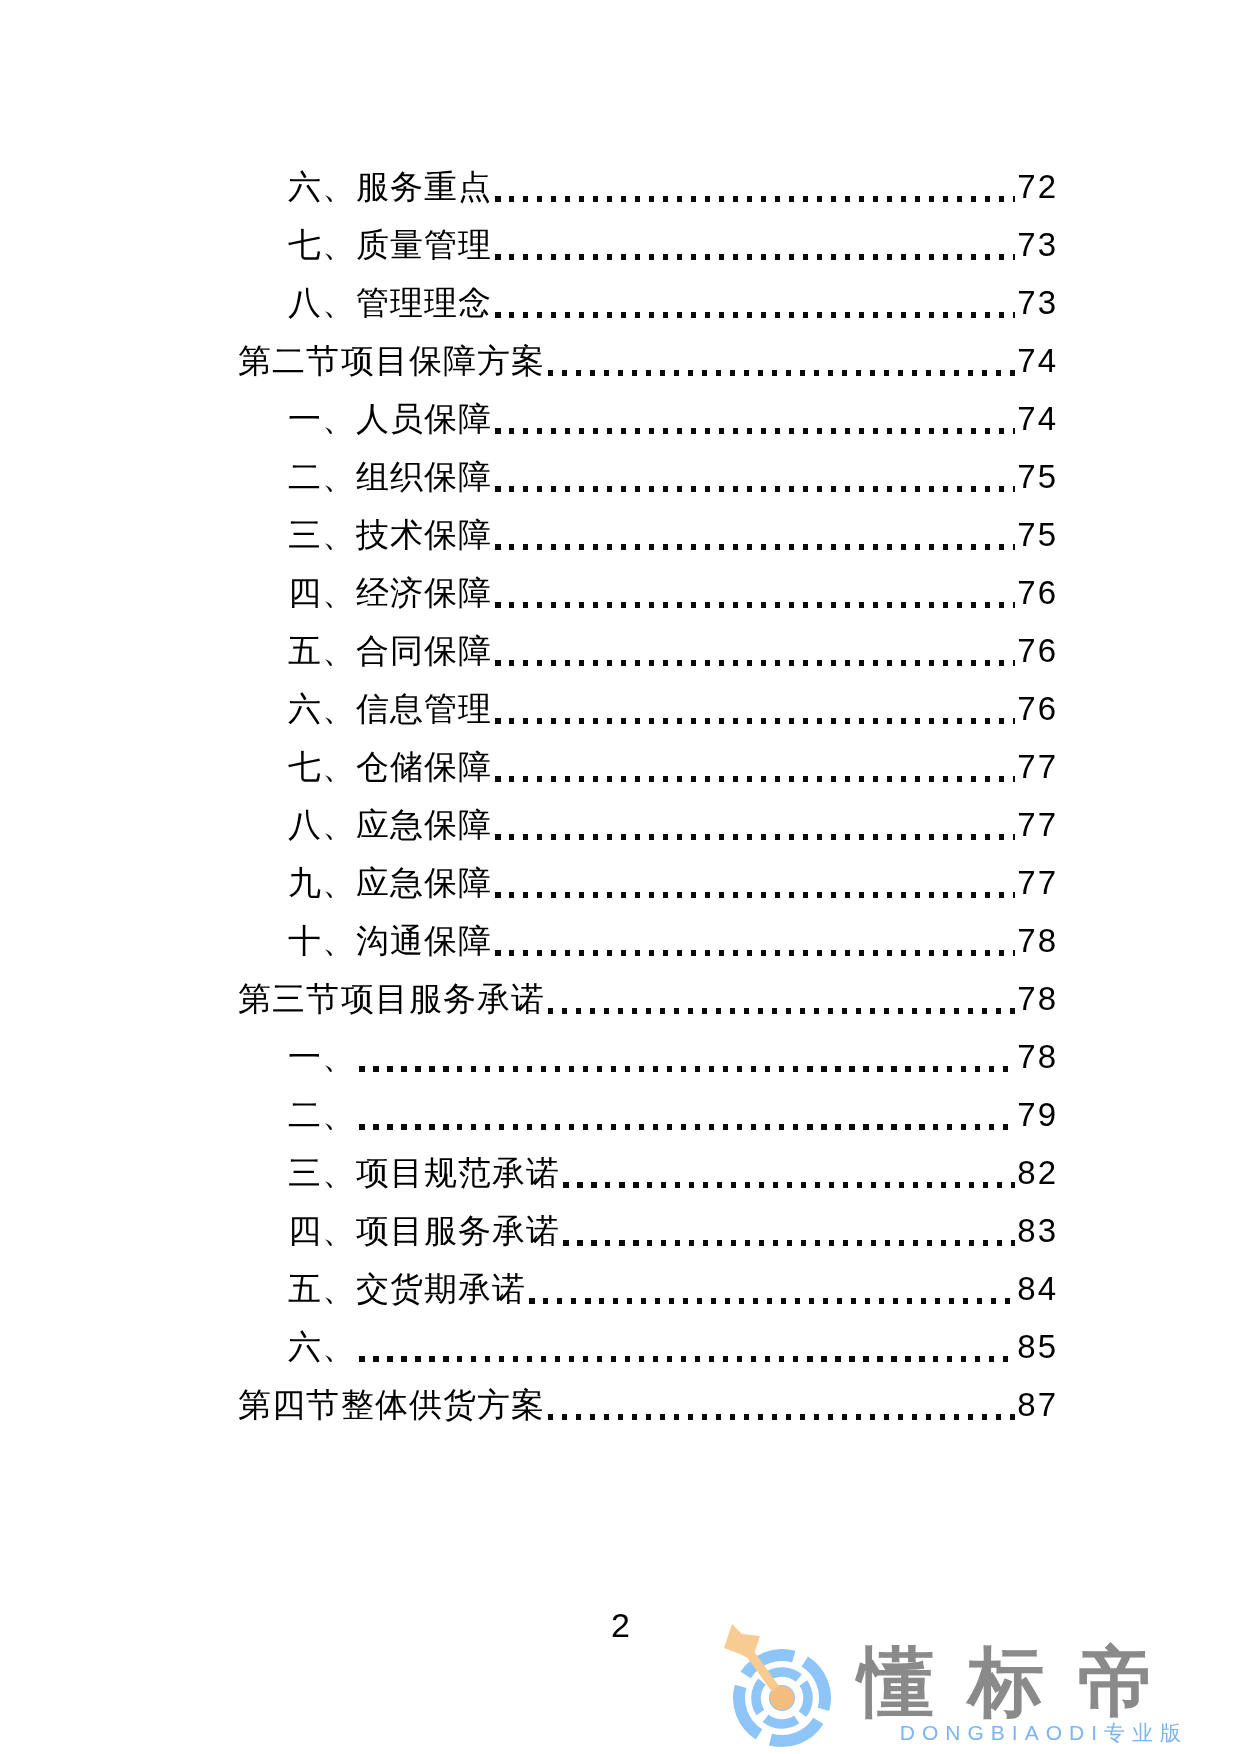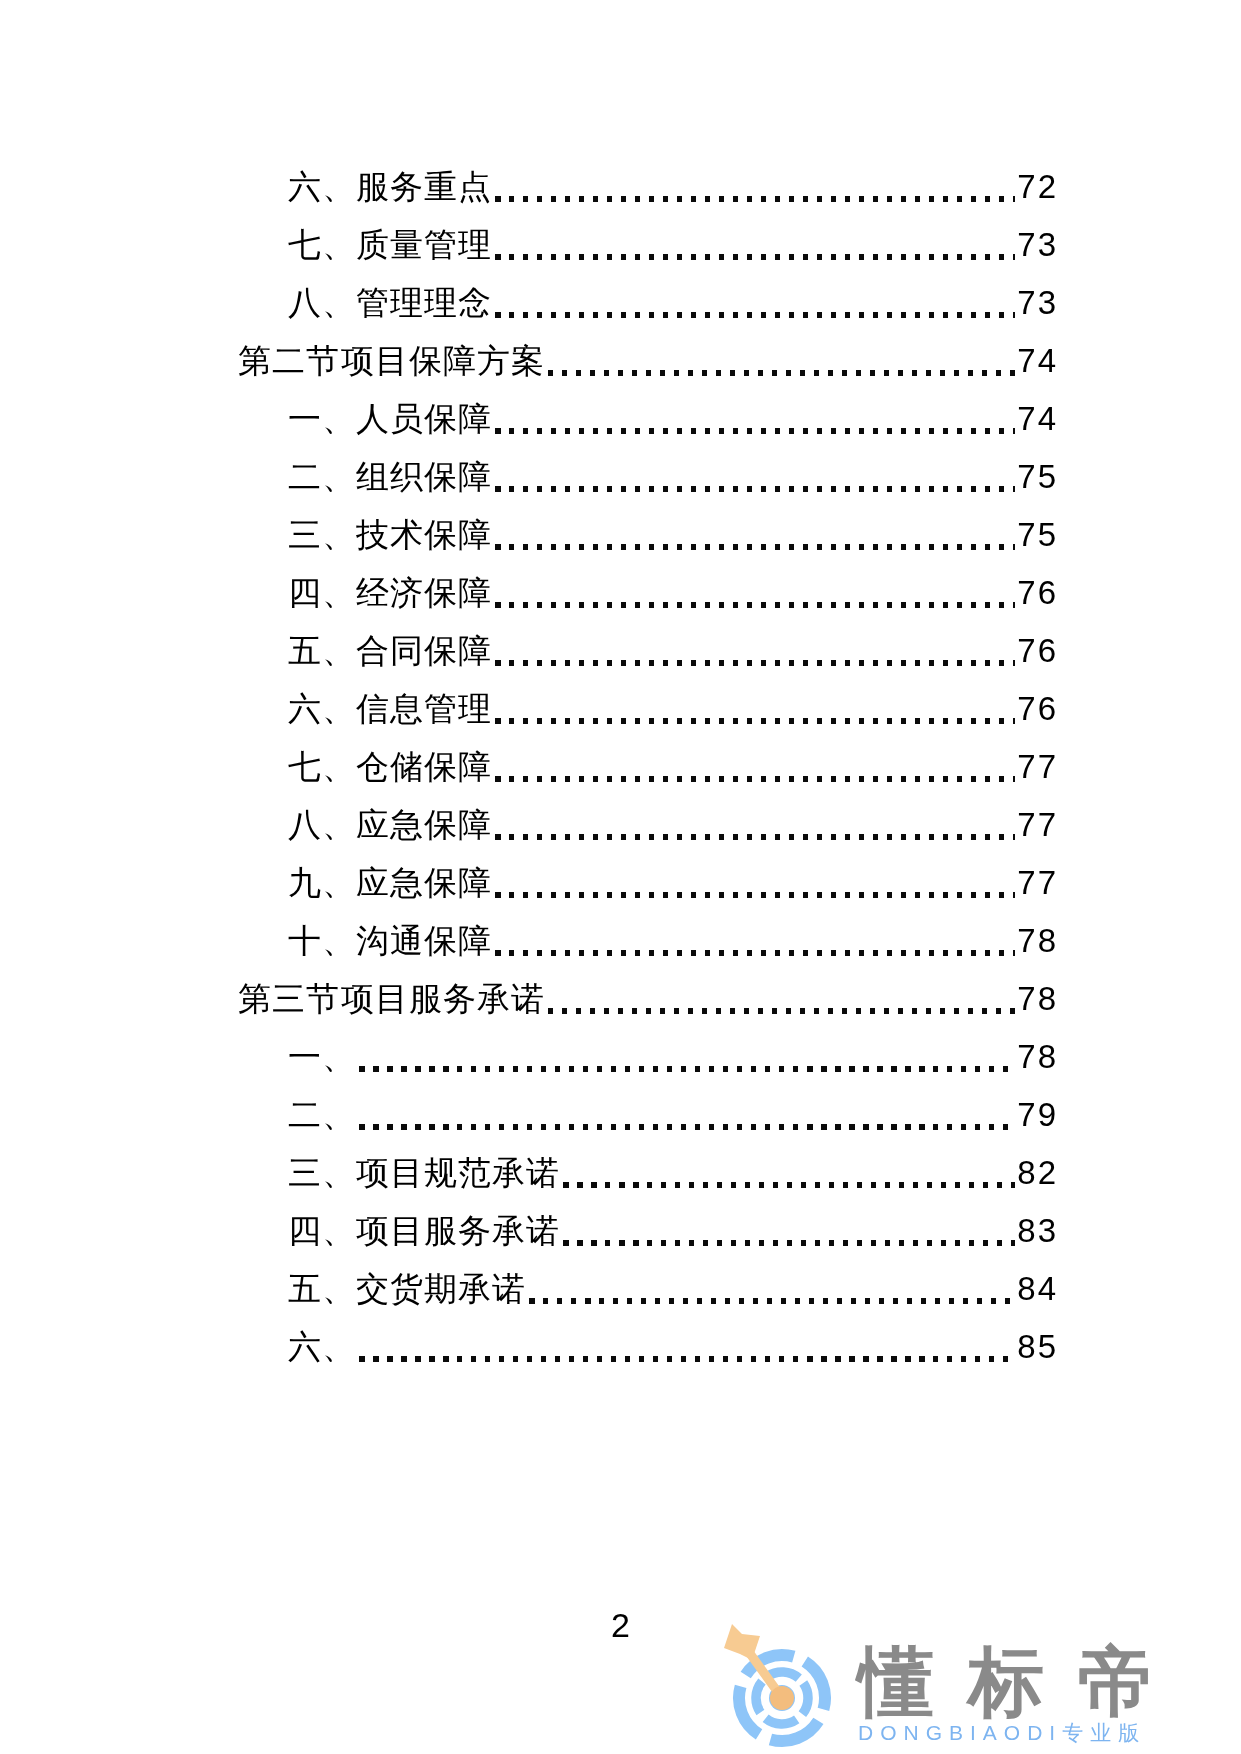--- a/index.html
+++ b/index.html
@@ -63,21 +63,21 @@
     left: 712px; top: 1622px;
     display: flex;
     align-items: flex-start;
   }
   .wm-icon { width: 126px; height: 132px; flex: 0 0 auto; }
   .wm-ring   { fill: none; stroke: var(--logo-blue, #8ec5f8); }
   .wm-disc   { fill: var(--logo-blue, #8ec5f8); }
   .wm-shaft  { stroke: var(--arrow-orange, #f7cb92); fill: none; }
   .wm-fletch { fill: var(--arrow-orange, #f7cb92); }
   .wm-ball   { fill: var(--ball-orange, #f3bd7e); }
-  .wm-textcol { margin-left: 20px; padding-top: 22px; }
+  .wm-textcol { margin-left: 20px; padding-top: 22px; text-align: right; }
   .wm-brand {
     font-size: 76px;
     line-height: 76px;
     font-weight: bold;
     letter-spacing: 34px;
     color: var(--brand-gray, #8a8a8a);
     white-space: nowrap;
   }
   .wm-subtitle {
     font-size: 21px;
@@ -232,20 +232,26 @@
         <span class="toc-dots"></span>
         <span class="toc-page">84</span>
       </div>
 
       <div class="toc-row level-2">
         <span class="toc-num">六、</span>
         <span class="toc-dots"></span>
         <span class="toc-page">85</span>
       </div>
 
+      <div class="toc-row level-1">
+        <span class="toc-num">第四节</span>
+        <span class="toc-title">整体供货方案</span>
+        <span class="toc-dots"></span>
+        <span class="toc-page">87</span>
+      </div>
     </nav>
 
   <div class="footer-pagenum">2</div>
 
   <div class="watermark">
     <svg class="wm-icon" viewBox="0 0 126 132" xmlns="http://www.w3.org/2000/svg" aria-hidden="true">
 
       <circle class="wm-ring" cx="70" cy="76" r="43" stroke-width="12" stroke-dasharray="55 12.54" transform="rotate(-58 70 76)"></circle>
 
       <circle class="wm-ring" cx="70" cy="76" r="26" stroke-width="9.5" stroke-dasharray="33 7.84" transform="rotate(-35 70 76)"></circle>

